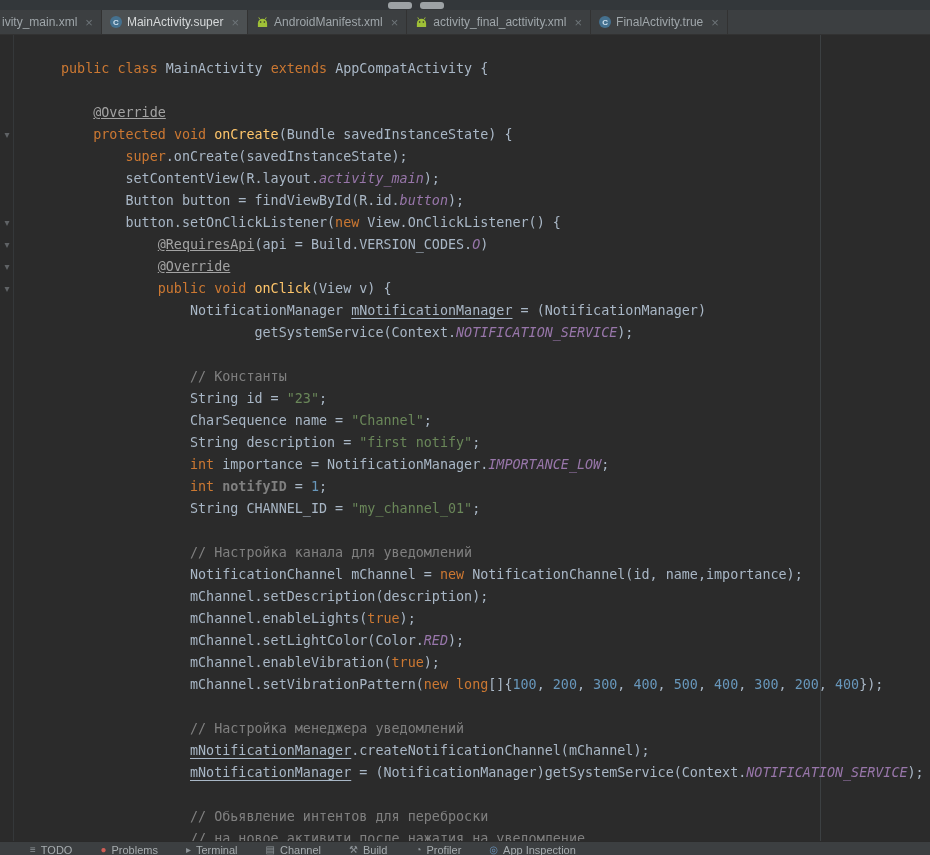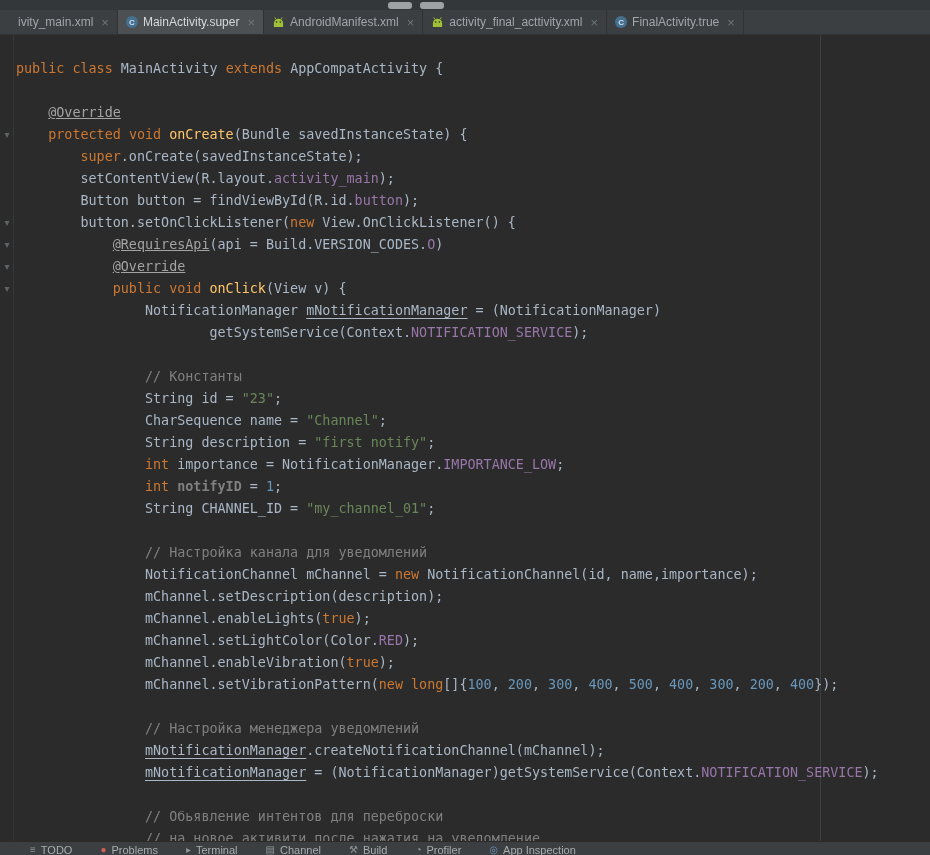--- a/index.html
+++ b/index.html
@@ -9,39 +9,39 @@
   
   .top-strip { height:10px; background:#33373a; position:relative; }
   .tb-btn { position:absolute; top:2px; width:24px; height:7px; border-radius:3px; background:#9da2a5; }
   .tb-btn.b1 { left:388px; }
   .tb-btn.b2 { left:420px; }
 
   
   .tab-bar { height:25px; background:#3c3f41; display:flex; align-items:stretch; border-bottom:1px solid #323232; overflow:hidden; }
   .tab { display:flex; align-items:center; gap:5px; padding:0 8px; border-right:1px solid #323232; font-size:12px; color:#9fa6aa; cursor:pointer; white-space:nowrap; }
   .tab.selected { background:#4c5052; color:#d6d9da; }
-  .tab.cut { padding-left:18px; }
+  .tab.cut { padding-left:2px; }
   .tab-close { color:#6e7579; font-size:13px; margin-left:3px; line-height:1; }
   .class-icon { width:12px; height:12px; border-radius:50%; background:#45718f; color:#cfe0ee; font-size:8px; font-weight:bold; display:flex; align-items:center; justify-content:center; flex:0 0 auto; }
   .android-icon { width:13px; height:12px; display:block; flex:0 0 auto; }
 
   
   .editor { position:absolute; top:35px; left:0; right:0; bottom:14px; background:#2b2b2b; overflow:hidden; }
   .gutter { position:absolute; top:0; left:0; bottom:0; width:14px; border-right:1px solid #35383a; }
   .fold { position:absolute; left:1px; width:12px; text-align:center; color:#606366; font-size:10px; line-height:22px; cursor:pointer; }
   .margin-line { position:absolute; top:0; bottom:0; left:820px; width:1px; background:#3c4042; }
   .code { position:absolute; top:0; left:0; right:0; bottom:0; padding:23px 0 0 16px; font-family:"DejaVu Sans Mono","Liberation Mono",monospace; font-size:13.4px; line-height:22px; white-space:pre; color:#a9b7c6; }
-  .code-line { height:22px; }
+  .code-line { height:22px;margin-left:45px; }
   .tok-kw  { color:#cc7832; }
   .tok-str { color:#6a8759; }
   .tok-com { color:#808080; }
   .tok-num { color:#6897bb; }
   .tok-ann { color:#a3a3a3;text-decoration:underline; }
   .tok-fn  { color:#ffc66b; }
-  .tok-fld { color:#9876aa; }
+  .tok-fld { color:#9876aa; font-style:italic; }
   .tok-gray{ color:#808080;font-weight:bold; }
   .tok-und { color:#a9b7c6; text-decoration:underline; text-underline-offset:3px; }
 
   
   .status-bar { position:absolute; left:0; right:0; bottom:0; height:14px; background:#3c3f41; border-top:1px solid #2a2a2a; display:flex; align-items:flex-start; gap:28px; padding:2px 0 0 30px; font-size:11px; color:#a7adb0; overflow:hidden; white-space:nowrap; }
   .tw-btn { display:flex; align-items:center; gap:5px; cursor:pointer; }
   .tw-icon { font-size:10px; color:#8d9398; line-height:1; }
 </style>
 </head>
 <body>

